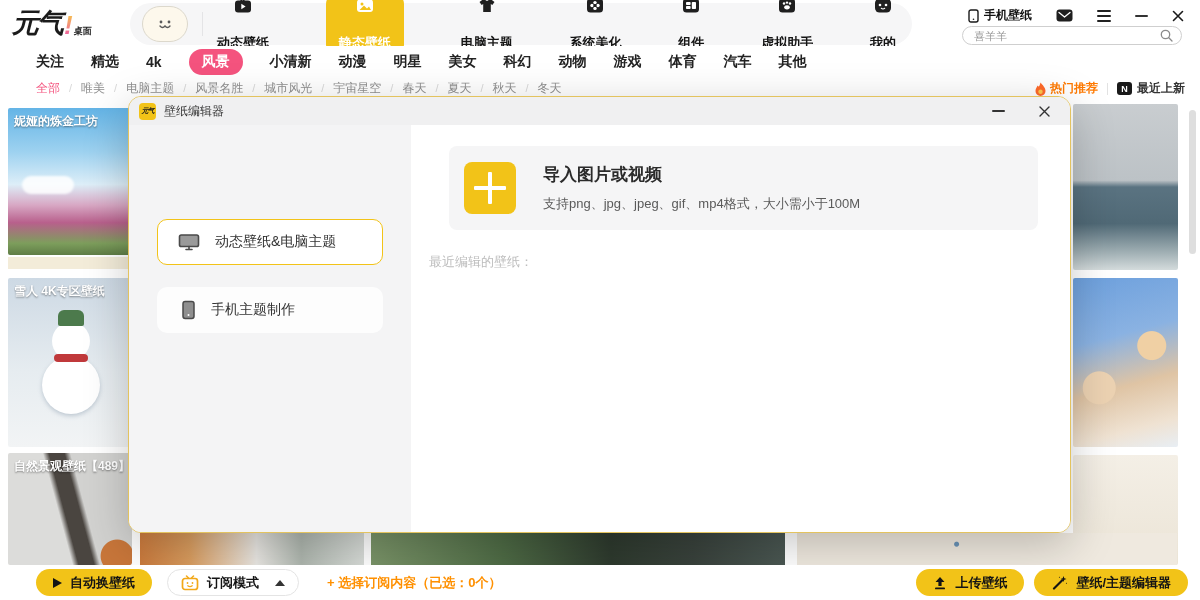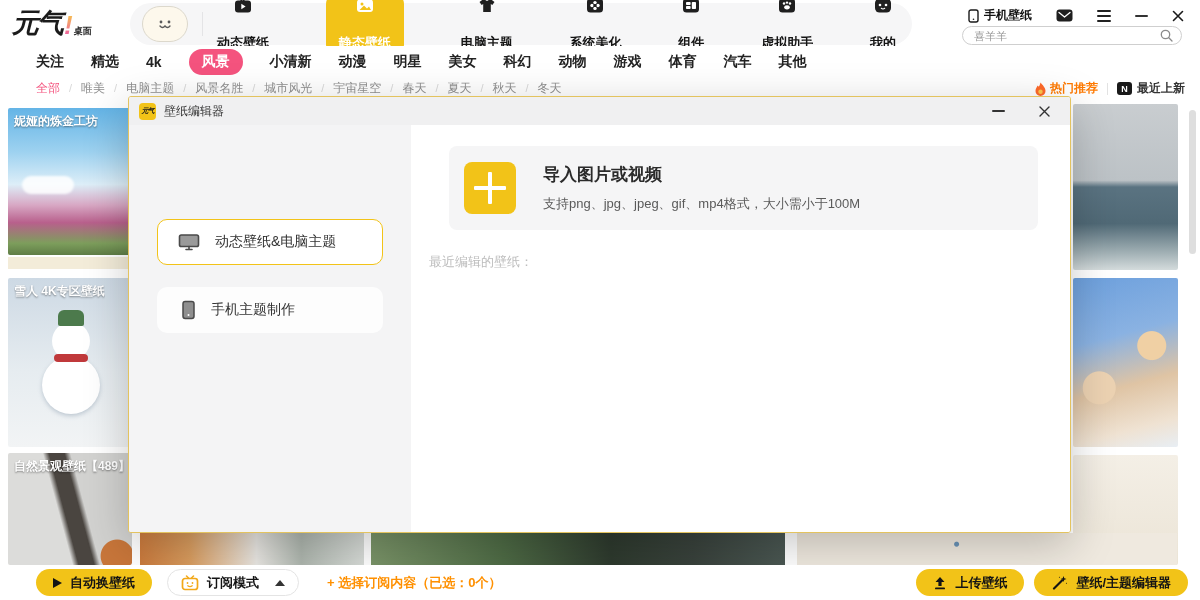--- a/index.html
+++ b/index.html
@@ -88,21 +88,21 @@
       linear-gradient(165deg,#6da0dd 0%,#8ab2e2 35%,#dfc4a4 62%,#efe2d2 85%,#e8eef4 100%); }
   .t-right3 { left:1073px; top:455px; width:105px; height:110px; background:linear-gradient(180deg,#f4efe6,#ebe4d6); }
   .strip { position:absolute; top:533px; height:32px; z-index:1; cursor:pointer; }
   .strip1 { left:140px; width:224px; background:linear-gradient(90deg,#c97a3d 0%,#d99c5e 22%,#e9e7e3 52%,#aeb6ae 72%,#d8dcd8 100%); }
   .strip2 { left:371px; width:414px; background:linear-gradient(90deg,#7a9468 0%,#4e6b45 32%,#2e3a2e 58%,#39423c 78%,#4a5752 100%); }
   .strip3 { left:797px; width:380px; background:radial-gradient(circle at 42% 35%, #6a94b8 0 2px, transparent 3px), #efe9df; }
   .vscroll { position:absolute; left:1189px; top:110px; width:7px; height:144px; background:#dedede; border-radius:4px; z-index:2; cursor:pointer; }
 
   
   .dialog { position:absolute; left:128px; top:96px; width:943px; height:437px; background:#fff;
-    border:1px solid #e3c35f; border-radius:3px; box-shadow:0 12px 45px rgba(0,0,0,.22); z-index:10; overflow:hidden; display:flex; flex-direction:column; }
+    border:1px solid #e3c35f; border-radius:13px; box-shadow:0 12px 45px rgba(0,0,0,.22); z-index:10; overflow:hidden; display:flex; flex-direction:column; }
   .dlg-head { height:28px; background:#f0f0f1; display:flex; align-items:center; padding:0 10px; gap:8px; flex:0 0 auto; }
   .dlg-logo { width:17px; height:17px; background:#f2c318; border-radius:4px; display:flex; align-items:center; justify-content:center;
     font-size:7px; font-weight:800; font-style:italic; color:#1a1a1a; letter-spacing:-1px; }
   .dlg-title { font-size:12px; color:#333; }
   .dlg-controls { margin-left:auto; display:flex; align-items:center; gap:34px; padding-right:10px; }
   .dlg-body { flex:1; display:flex; }
   .dlg-side { width:282px; background:#f4f4f5; padding-top:94px; flex:0 0 auto; }
   .side-btn { width:226px; height:46px; margin:0 auto; border-radius:10px; display:flex; align-items:center; padding-left:24px; gap:15px;
     font-size:14px; color:#333; cursor:pointer; background:rgba(255,255,255,.8); }
   .side-btn.active { background:#fff; border:1px solid #f2c318;padding-left:20px; }

